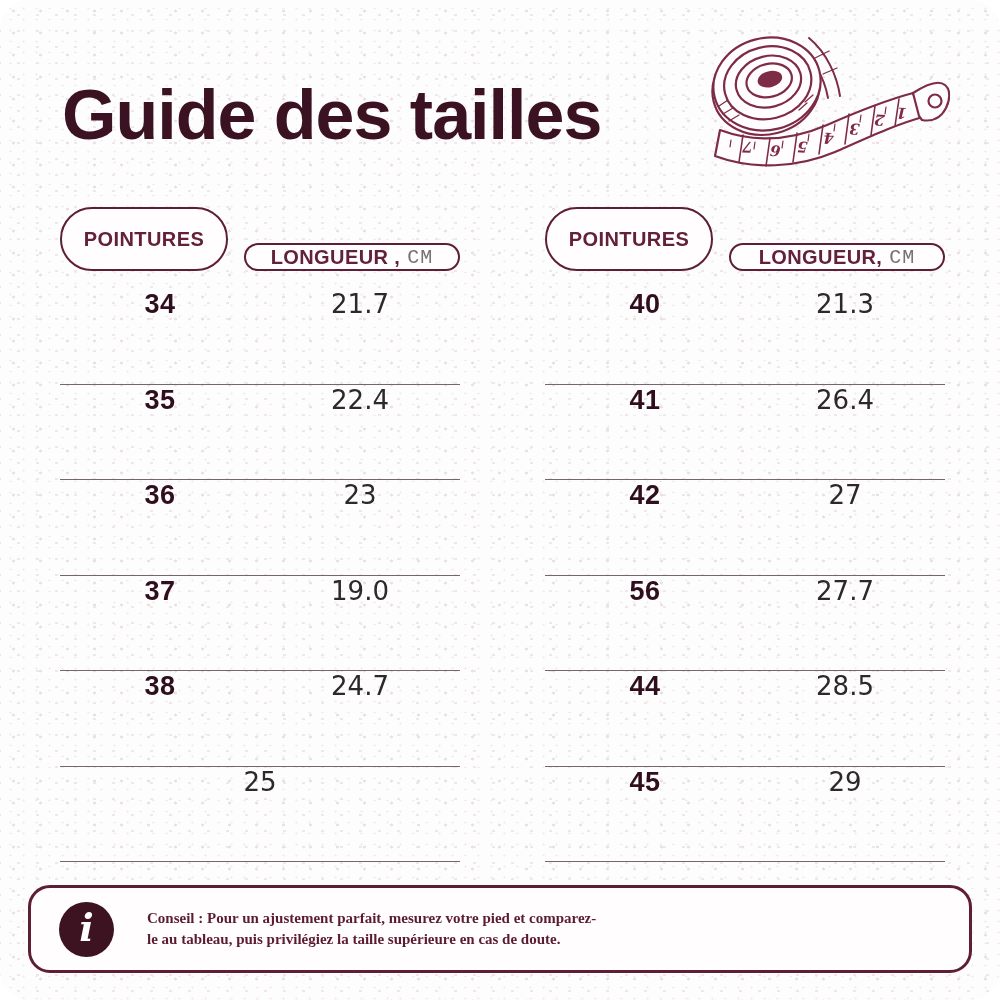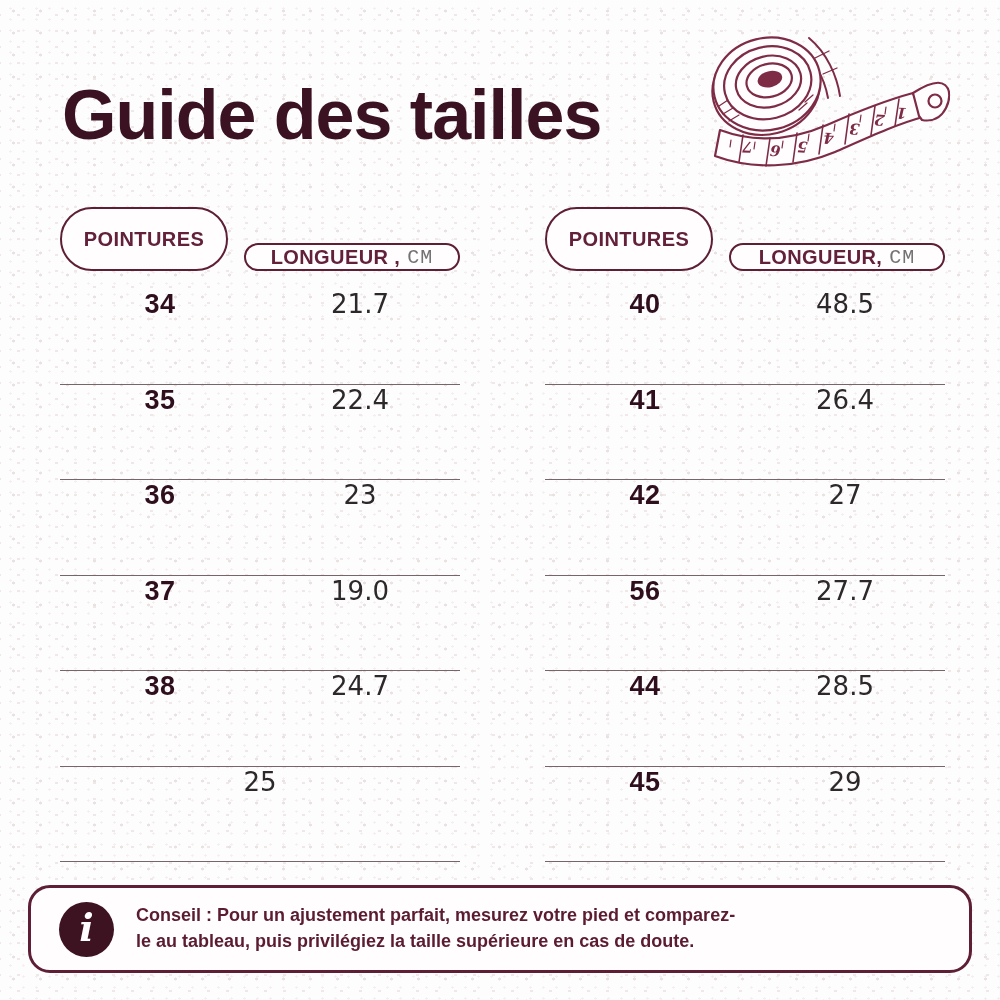--- a/index.html
+++ b/index.html
@@ -6,20 +6,21 @@
   .page{
     position:relative;width:1000px;height:1000px;margin:0 auto;overflow:hidden;
     font-family:"Liberation Sans",sans-serif;
     background-color:#fefdfd;
     background-image:
       radial-gradient(#eae1e1 1.7px, transparent 2px),
       radial-gradient(#f0e8e8 1.4px, transparent 1.7px),
       radial-gradient(#f4eeee 1.1px, transparent 1.4px);
     background-size:27px 22px,19px 16px,13px 11px;
     background-position:0 0,9px 7px,4px 3px;
+    border-radius:30px;
   }
   .page-title{
     position:absolute;left:62px;top:80px;margin:0;
     font-size:70px;font-weight:800;letter-spacing:-1px;line-height:1;
     color:#3b1222;
   }
   .tape{position:absolute;left:695px;top:18px;width:255px;height:165px;}
   .tables{position:absolute;left:0;top:207px;width:1000px;}
   .size-table{position:absolute;top:0;width:400px;}
   .size-table.left{left:60px;}
@@ -47,21 +48,21 @@
     border:3px solid #5e1e35;border-radius:22px;background:#fffdfd;
     box-sizing:border-box;display:flex;align-items:center;padding:0 24px 0 28px;gap:22px;
   }
   .info-badge{
     flex:0 0 auto;width:55px;height:55px;border-radius:50%;
     background:#3d1321;color:#fff;
     font-family:"DejaVu Serif","Liberation Serif",serif;font-style:italic;font-weight:bold;
     font-size:38px;display:flex;align-items:center;justify-content:center;
     padding-bottom:4px;box-sizing:border-box;
   }
-  .tip-text{margin:0;font-size:18px;font-weight:bold;color:#5b1b31;line-height:1.42;}
+  .tip-text{margin:11px;font-size:15px;font-weight:bold;color:#5b1b31;line-height:1.42;font-family:Liberation Serif, serif;}
   .tip-text span{display:block;}
 </style>
 </head>
 <body>
 
 <div class="page">
 
   <h1 class="page-title">Guide des tailles</h1>
 
   <svg class="tape" viewBox="0 0 255 165" fill="none" stroke="#7e2b46" stroke-width="2.2" stroke-linecap="round" stroke-linejoin="round">
@@ -152,21 +153,21 @@
           <span>POINTURES</span>
         </div>
         <div class="pill p2">
           <span>LONGUEUR,</span>
           <span class="unit">CM</span>
         </div>
       </div>
       <div class="rows">
         <div class="row">
           <div class="cell size">40</div>
-          <div class="cell len">48.5</div>
+          <div class="cell len">21.3</div>
         </div>
         <div class="row">
           <div class="cell size">41</div>
           <div class="cell len">26.4</div>
         </div>
         <div class="row">
           <div class="cell size">42</div>
           <div class="cell len">27</div>
         </div>
         <div class="row">

